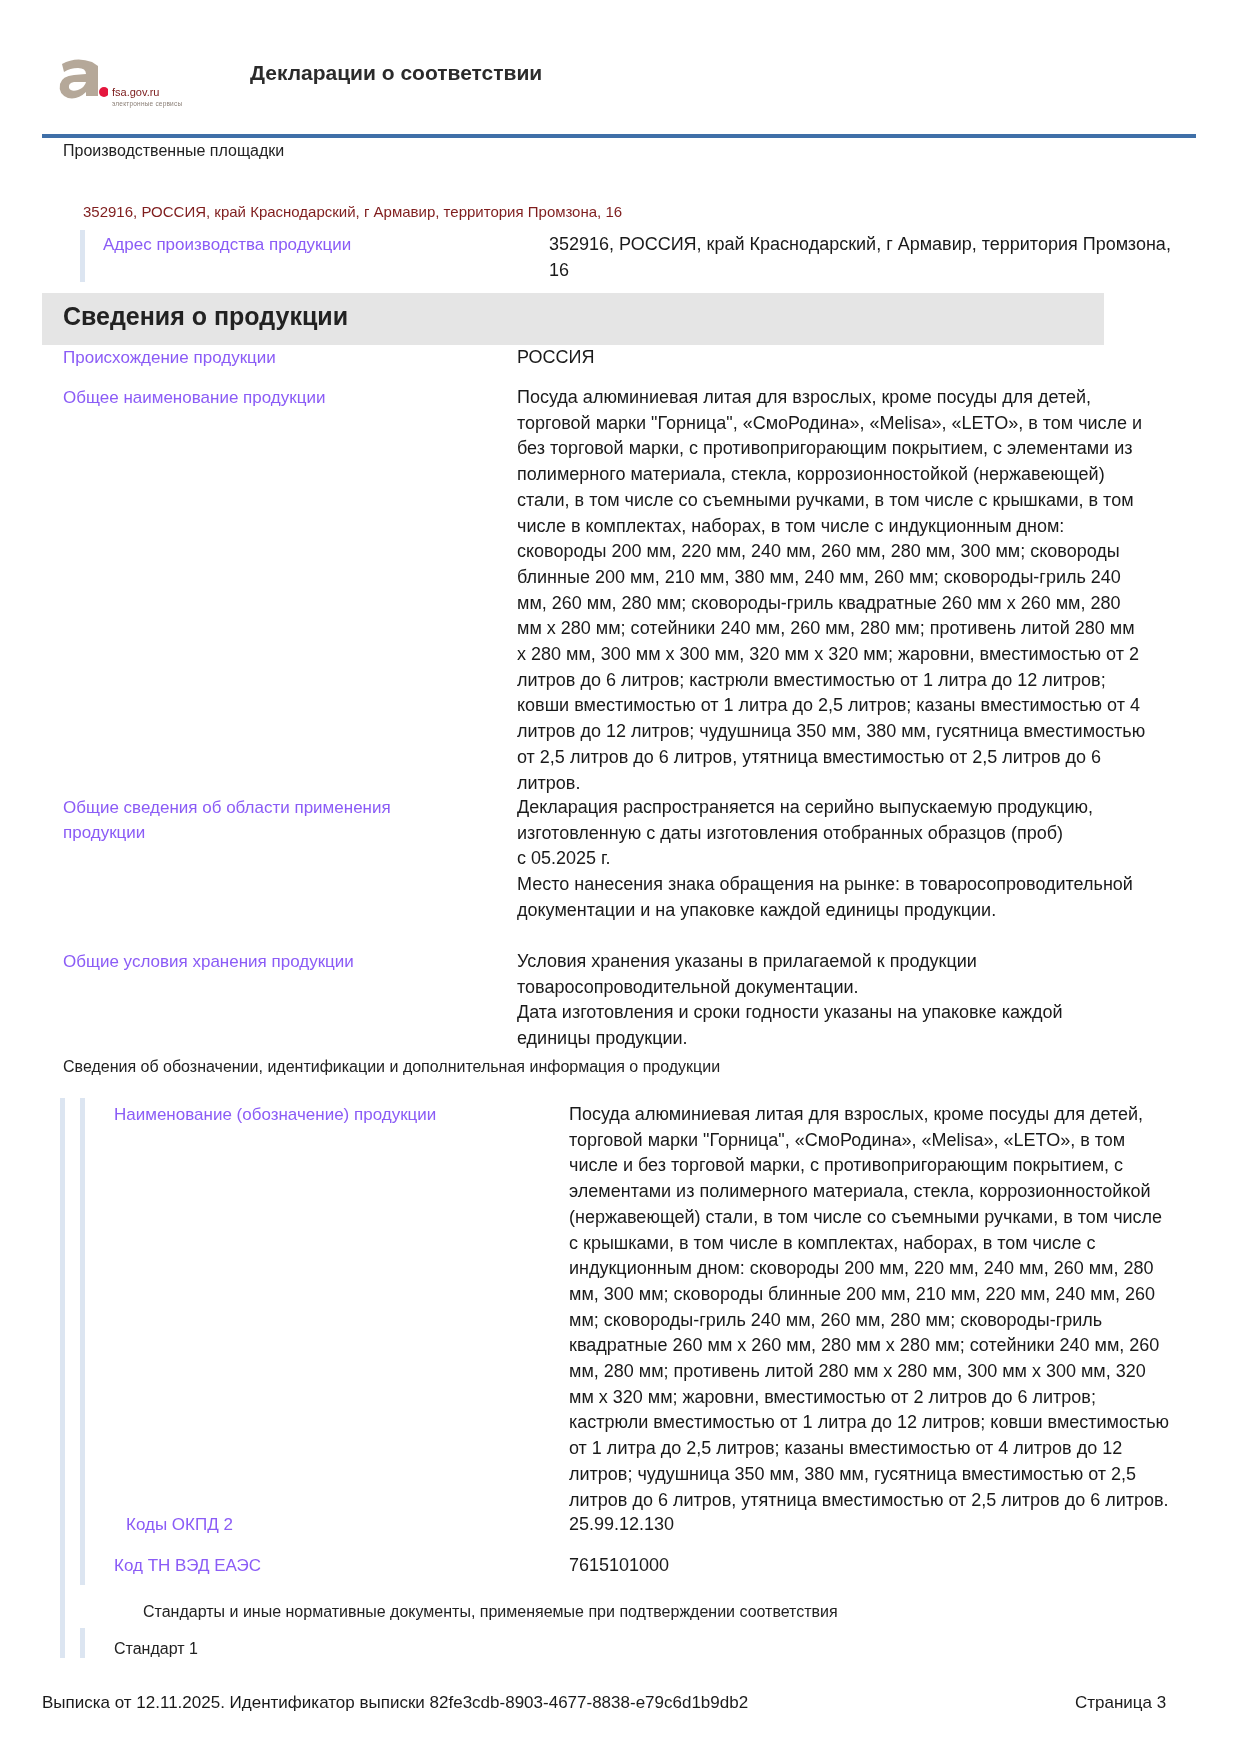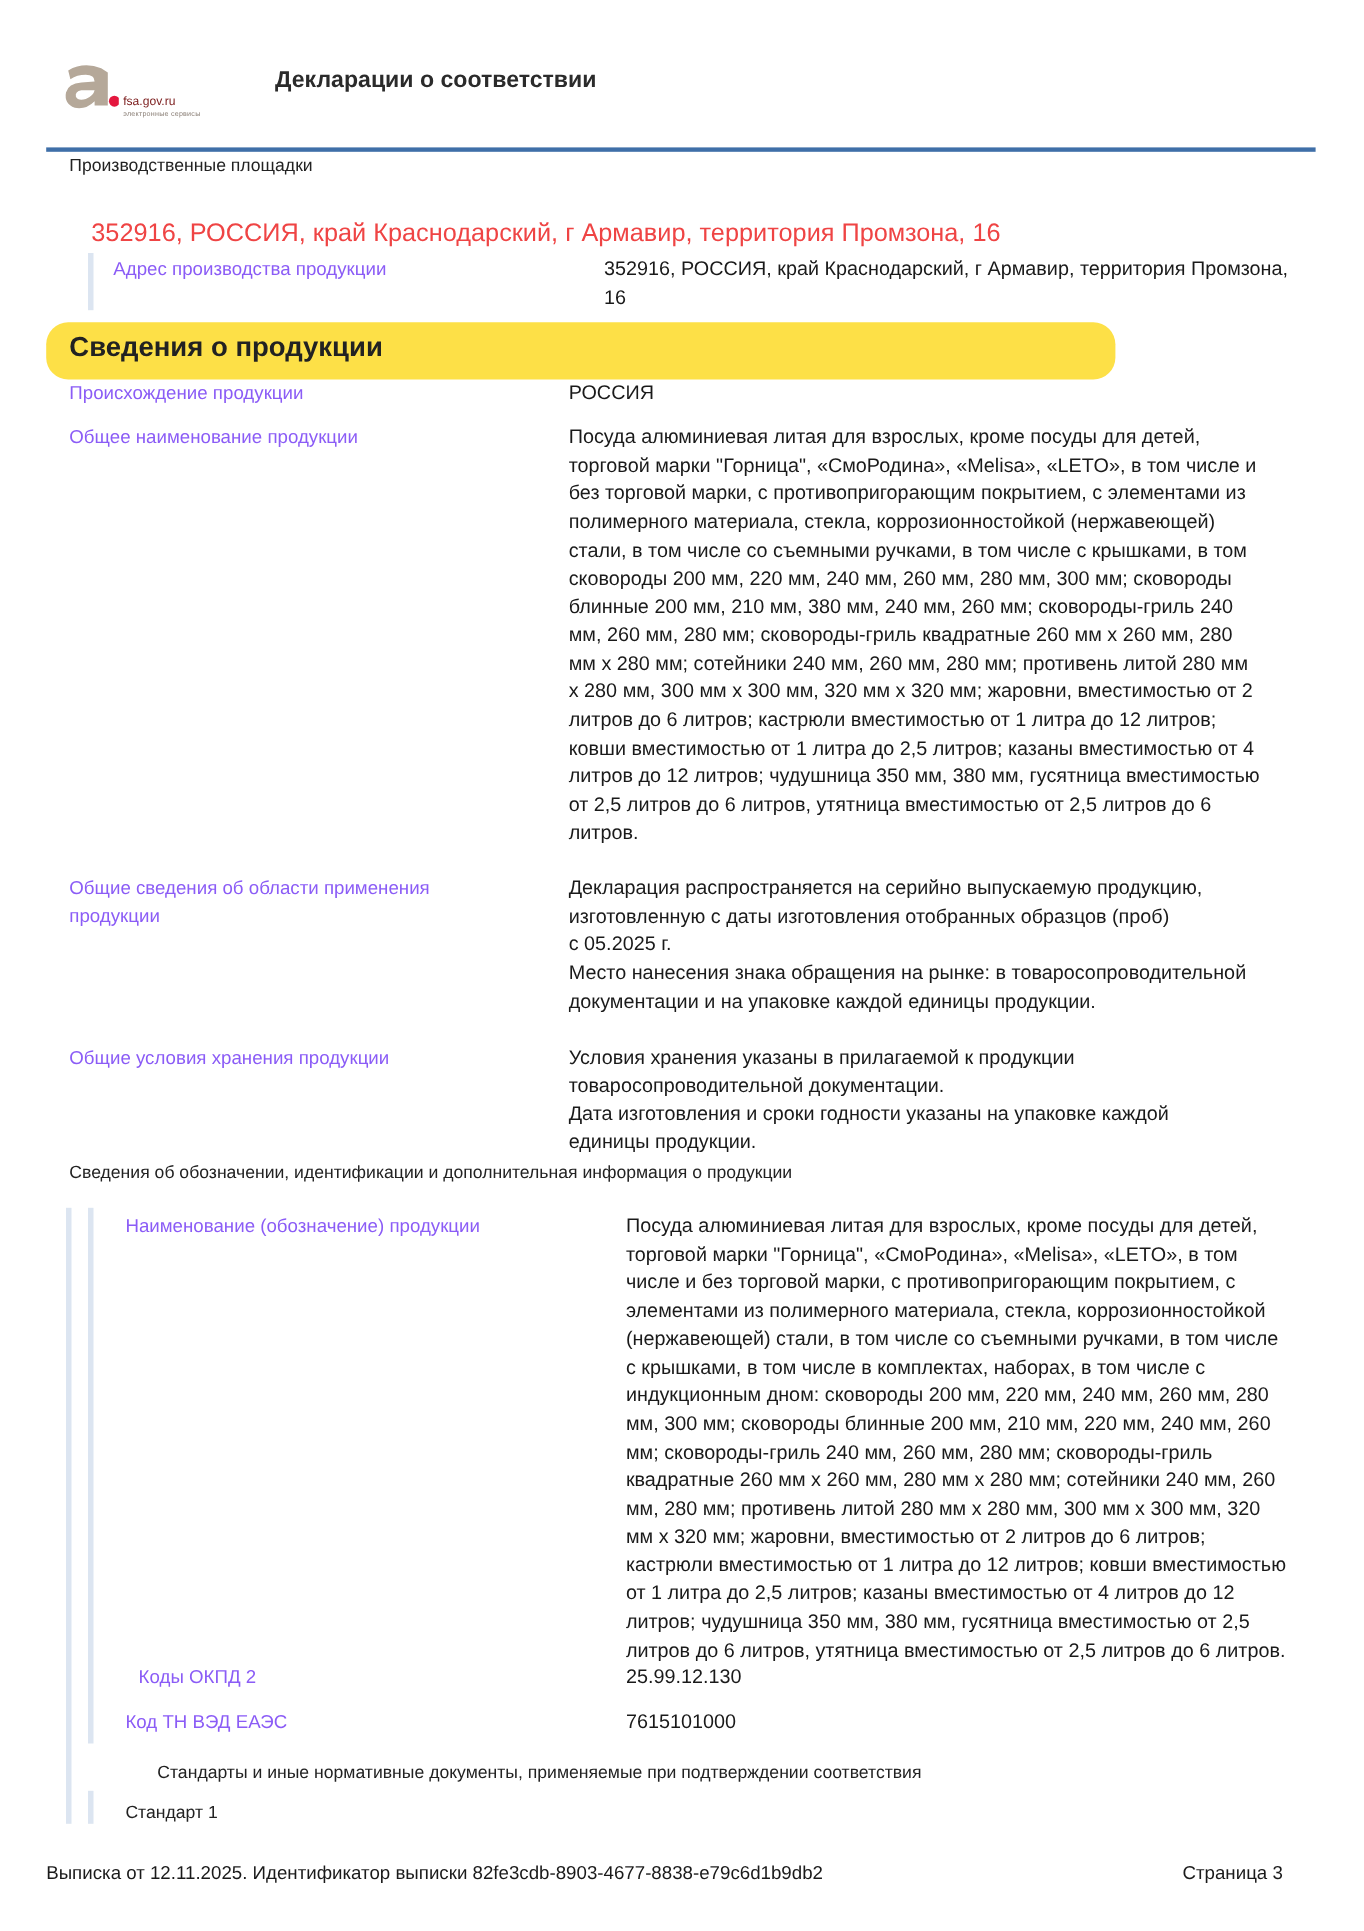--- a/index.html
+++ b/index.html
@@ -8,25 +8,25 @@
       font-family: "Liberation Sans", "DejaVu Sans", sans-serif;
       color: #1a1a1a;
     }
     .logo { position: absolute; left: 56px; top: 56px; width: 150px; height: 56px; }
     .logo svg { position: absolute; left: 0; top: 0; }
     .logo .domain { position: absolute; left: 56px; top: 30px; font-size: 11px; color: #7a1a1a; }
     .logo .sub { position: absolute; left: 56px; top: 44px; font-size: 6.5px; color: #8a7f76; letter-spacing: 0.2px; }
     .doc-title { position: absolute; left: 250px; top: 61px; font-size: 21px; font-weight: bold; color: #2b2b2b; }
     .top-rule { position: absolute; left: 42px; top: 134px; width: 1154px; height: 4px; background: #3f6fa8; }
     .h-small { position: absolute; font-size: 16px; font-weight: normal; color: #222; }
-    .plain { position: absolute; font-size: 23px; color: #ef4444; line-height: 25px; }
+    .plain { position: absolute; font-size: 15px; color: #7f1d1d; line-height: 25px; }
     .bar { position: absolute; width: 5px; background: #dce5f1; }
     .label { position: absolute; font-size: 17px; color: #8b5cf6; line-height: 25px; }
     .value { position: absolute; font-size: 18px; color: #1a1a1a; line-height: 25.7px; }
-    .band { position: absolute; left: 42px; top: 293px; width: 972px; height: 52px; background: #fde047; border-radius: 20px; }
+    .band { position: absolute; left: 42px; top: 293px; width: 1062px; height: 52px; background: #e5e5e5; }
     .band span { position: absolute; left: 21px; top: 9px; font-size: 25px; font-weight: bold; color: #222; }
     .footer { position: absolute; top: 1693px; font-size: 17px; color: #1a1a1a; }
   </style>
 </head>
 <body>
 
 <div class="logo">
   <svg width="52" height="46" viewBox="0 0 52 46">
     <path d="M6 8 Q20 0 36 6 L42 10 L42 40 L30 40 L30 36 Q22 44 12 42 Q2 38 4 28 Q6 20 18 19 L30 18 Q30 12 22 12 Q14 12 8 16 Z M18 26 Q12 27 13 32 Q15 36 22 34 Q29 31 30 26 Z" fill="#b5a899"></path>
     <circle cx="48" cy="36" r="5" fill="#e4173e"></circle>
@@ -53,20 +53,21 @@
 <div class="label" style="left:63px; top:345px;">Происхождение продукции</div>
 <div class="value" style="left:517px; top:345px;">РОССИЯ</div>
 
 <div class="label" style="left:63px; top:385px;">Общее наименование продукции</div>
 <div class="value" style="left:517px; top:385px;">
   <div>Посуда алюминиевая литая для взрослых, кроме посуды для детей,</div>
   <div>торговой марки "Горница", «СмоРодина», «Melisa», «LETO», в том числе и</div>
   <div>без торговой марки, с противопригорающим покрытием, с элементами из</div>
   <div>полимерного материала, стекла, коррозионностойкой (нержавеющей)</div>
   <div>стали, в том числе со съемными ручками, в том числе с крышками, в том</div>
+  <div>числе в комплектах, наборах, в том числе с индукционным дном:</div>
   <div>сковороды 200 мм, 220 мм, 240 мм, 260 мм, 280 мм, 300 мм; сковороды</div>
   <div>блинные 200 мм, 210 мм, 380 мм, 240 мм, 260 мм; сковороды-гриль 240</div>
   <div>мм, 260 мм, 280 мм; сковороды-гриль квадратные 260 мм х 260 мм, 280</div>
   <div>мм х 280 мм; сотейники 240 мм, 260 мм, 280 мм; противень литой 280 мм</div>
   <div>х 280 мм, 300 мм х 300 мм, 320 мм х 320 мм; жаровни, вместимостью от 2</div>
   <div>литров до 6 литров; кастрюли вместимостью от 1 литра до 12 литров;</div>
   <div>ковши вместимостью от 1 литра до 2,5 литров; казаны вместимостью от 4</div>
   <div>литров до 12 литров; чудушница 350 мм, 380 мм, гусятница вместимостью</div>
   <div>от 2,5 литров до 6 литров, утятница вместимостью от 2,5 литров до 6</div>
   <div>литров.</div>

